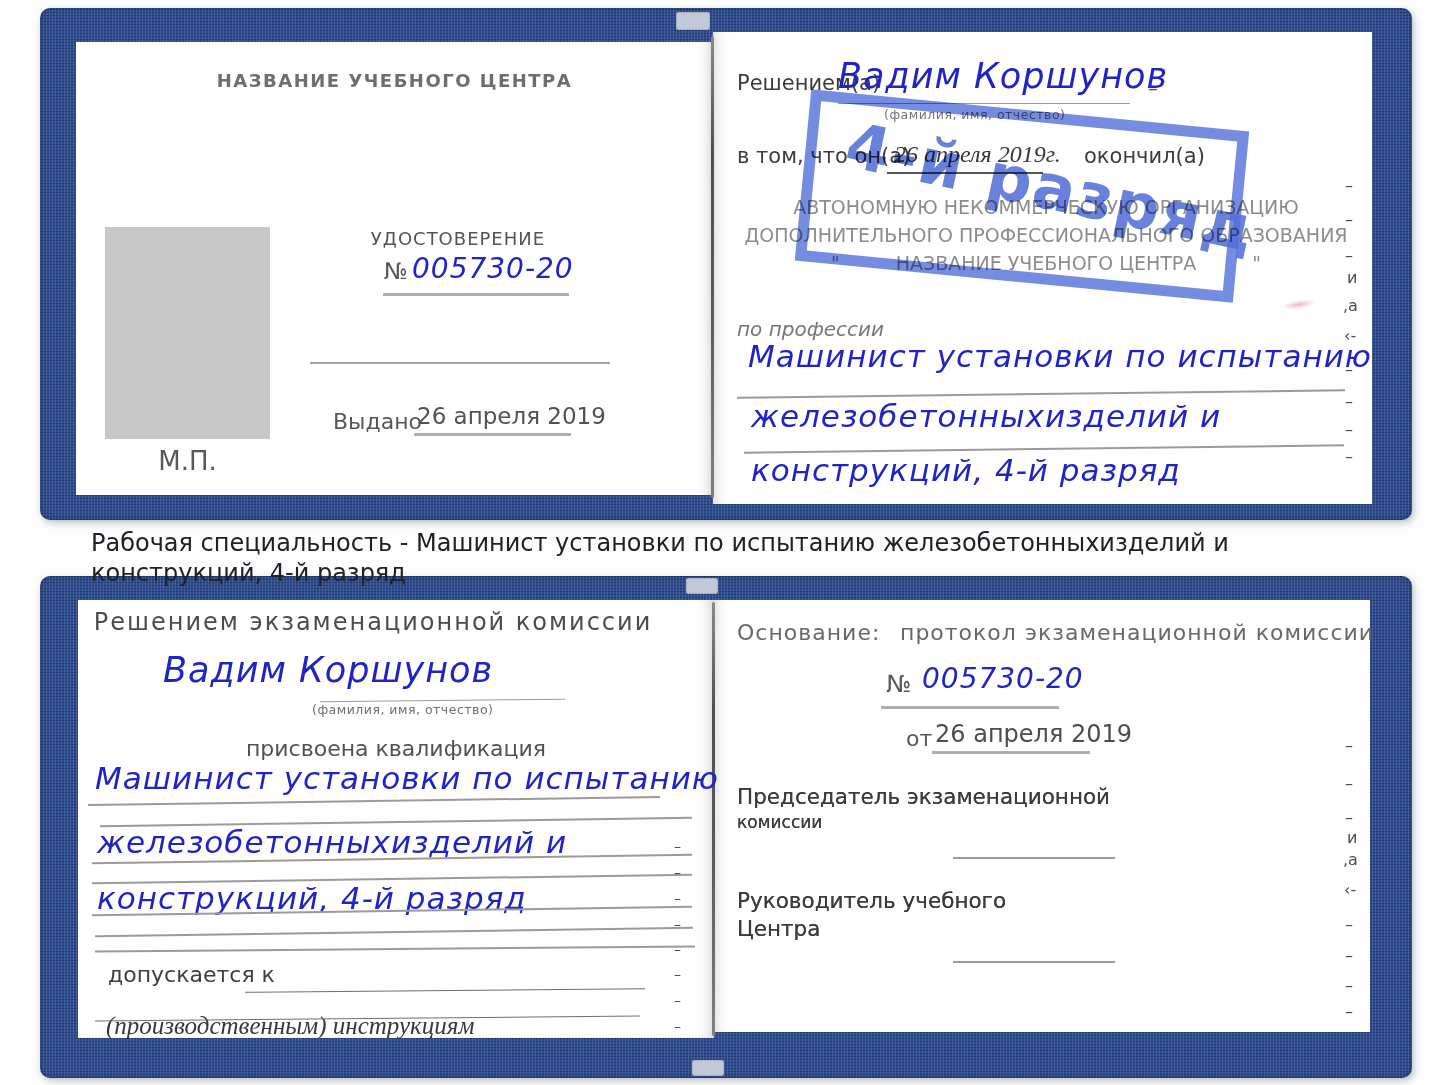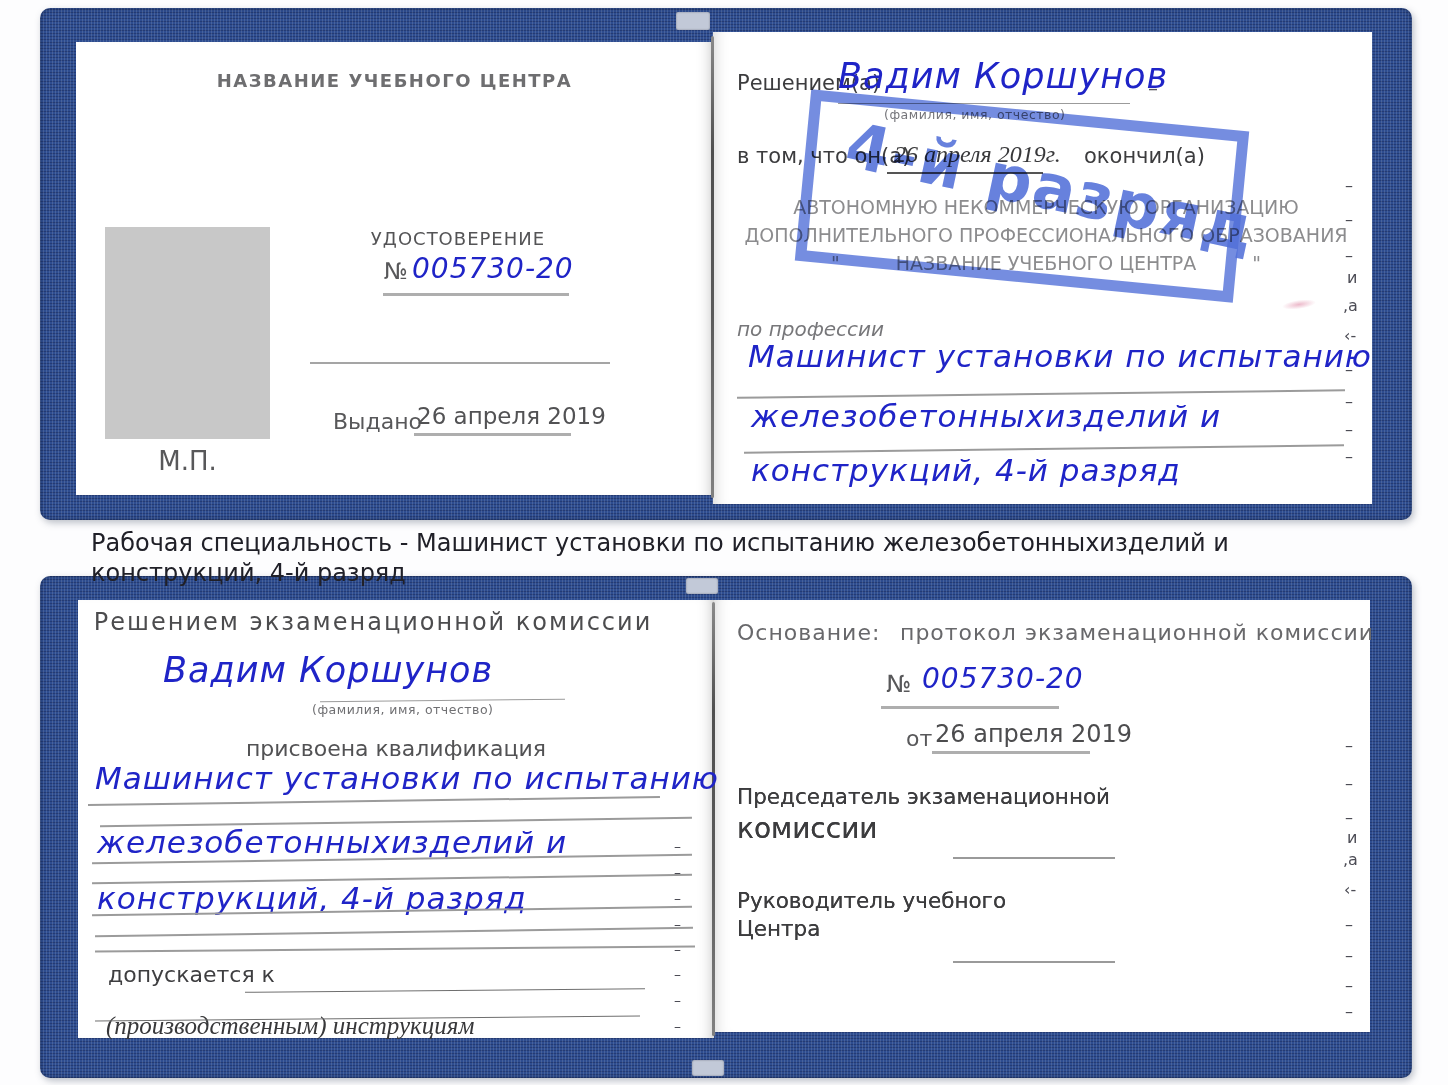--- a/index.html
+++ b/index.html
@@ -175,21 +175,21 @@
   <span class="lbl" style="left:737px;top:620px;font-size:22px;color:#68686b;letter-spacing:1px;">Основание:</span>
   <span class="lbl" style="left:900px;top:620px;font-size:22px;color:#68686b;letter-spacing:1px;">протокол экзаменационной комиссии</span>
   <span class="lbl" style="left:886px;top:670px;font-size:24px;">№</span>
   <span class="hw" style="left:922px;top:662px;font-size:28px;">005730-20</span>
   <div class="ul thick" style="left:881px;width:178px;top:706px;"></div>
   <span class="lbl" style="left:906px;top:726px;font-size:22px;">от</span>
   <span class="lbl" style="left:935px;top:720px;font-size:24px;color:#4c4c4e;">26 апреля 2019</span>
   <div class="ul thick" style="left:932px;width:158px;top:751px;"></div>
 
   <span class="lbl" style="left:737px;top:784px;font-size:21.5px;color:#3c3c3e;text-shadow:0 0 .4px #3c3c3e;">Председатель экзаменационной</span>
-  <span class="lbl" style="left:737px;top:812px;font-size:28px;color:#3c3c3e;text-shadow:0 0 .4px #3c3c3e;">комиссии</span>
+  <span class="lbl" style="left:737px;top:812px;font-size:17px;color:#3c3c3e;text-shadow:0 0 .4px #3c3c3e;">комиссии</span>
   <div class="ul" style="left:953px;width:162px;top:857px;border-top-color:#9a9a9a;border-top-width:2.5px;"></div>
 
   <span class="lbl" style="left:737px;top:888px;font-size:21.5px;color:#3c3c3e;text-shadow:0 0 .4px #3c3c3e;">Руководитель учебного</span>
   <span class="lbl" style="left:737px;top:916px;font-size:21.5px;color:#3c3c3e;text-shadow:0 0 .4px #3c3c3e;">Центра</span>
   <div class="ul" style="left:953px;width:162px;top:961px;border-top-color:#9a9a9a;border-top-width:2.5px;"></div>
 
   <span class="edge-mark" style="left:1345px;top:736px;">–</span>
   <span class="edge-mark" style="left:1345px;top:774px;">–</span>
   <span class="edge-mark" style="left:1345px;top:808px;">–</span>
   <span class="edge-mark" style="left:1347px;top:828px;">и</span>

